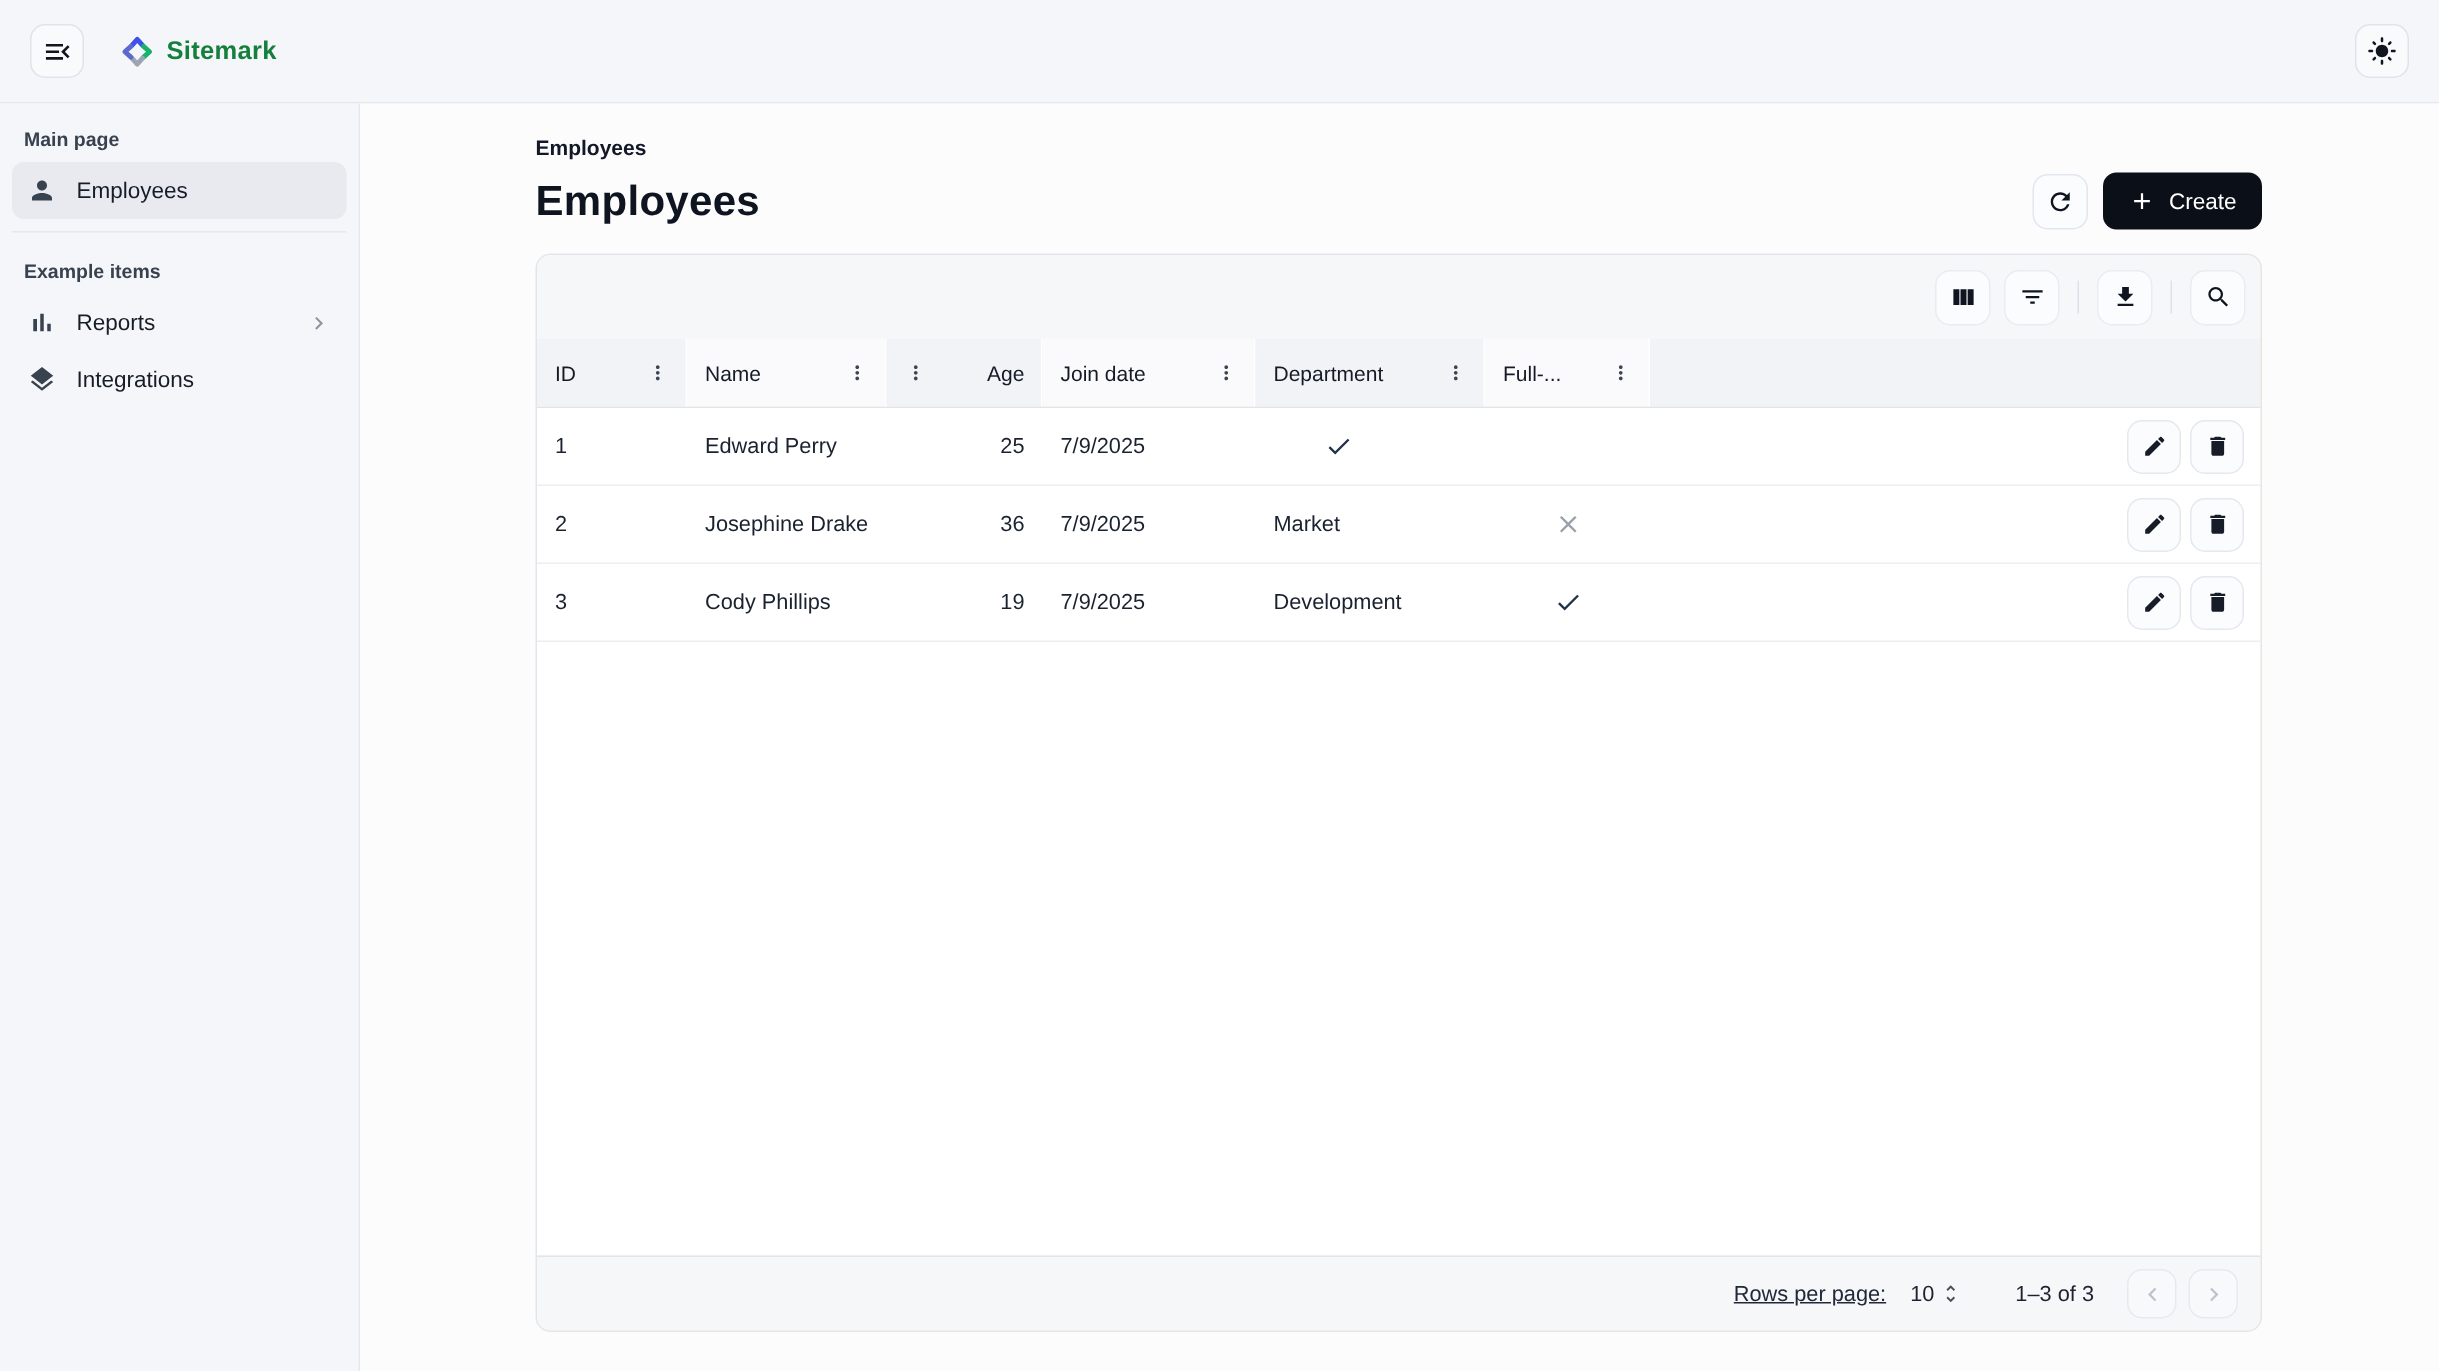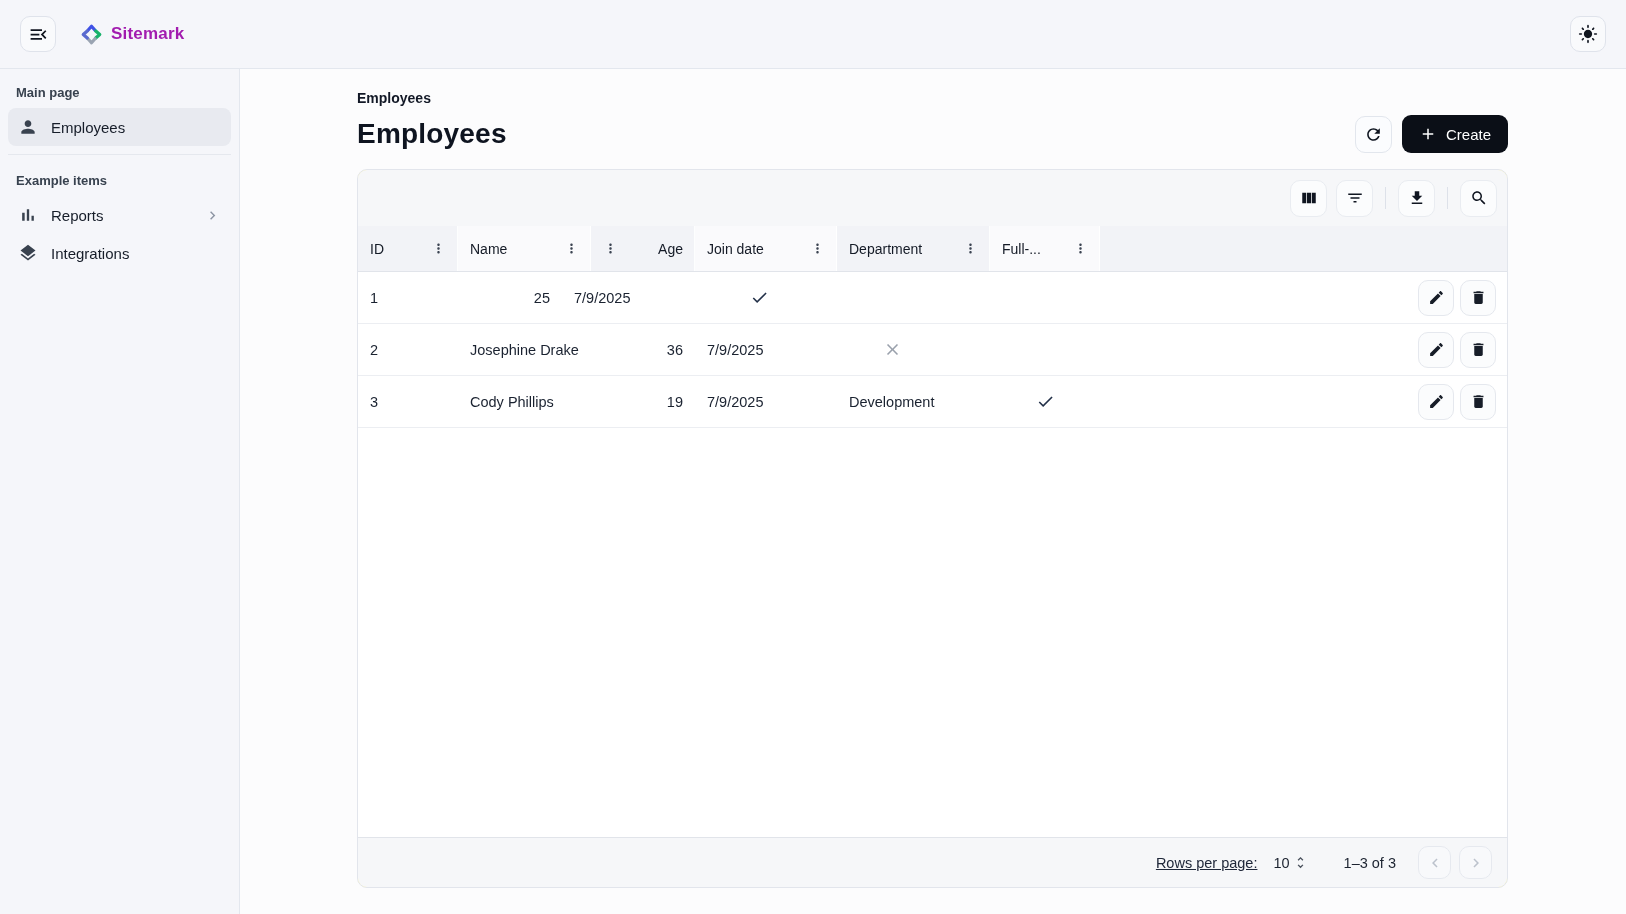--- a/index.html
+++ b/index.html
@@ -17,21 +17,21 @@
     height:69px; background:#f5f6fa; border-bottom:1px solid #e3e7ee;
     display:flex; align-items:center; padding:0 20px;
   }
   .icon-btn {
     width:36px; height:36px; border-radius:10px;
     border:1px solid #dfe3eb; background:#f9fafc;
     display:flex; align-items:center; justify-content:center;
     cursor:pointer; color:#10151f;
   }
   .brand { display:flex; align-items:center; gap:8px; margin-left:24px; }
-  .brand-name { font-size:17px; font-weight:700; color:#a21caf; letter-spacing:.2px; }
+  .brand-name { font-size:17px; font-weight:700; color:#15803d; letter-spacing:.2px; }
   .topbar-spacer { flex:1; }
 
   
   .shell { display:flex; height:845px; }
 
   
   .sidebar {
     width:240px; background:#f5f6fa; border-right:1px solid #e3e7ee;
     padding:6px 8px; flex:none;
   }
@@ -307,20 +307,21 @@
                 <svg width="15" height="15" viewBox="0 0 24 24" fill="currentColor">
                   <path d="M12 8c1.1 0 2-.9 2-2s-.9-2-2-2-2 .9-2 2 .9 2 2 2zm0 2c-1.1 0-2 .9-2 2s.9 2 2 2 2-.9 2-2-.9-2-2-2zm0 6c-1.1 0-2 .9-2 2s.9 2 2 2 2-.9 2-2-.9-2-2-2z"></path>
                 </svg>
               </span>
             </div>
             <div class="h-spacer"></div>
           </div>
         <div id="grid-rows">
             <div class="grid-row">
               <div class="cell" style="width: 100px;">1</div>
+              <div class="cell" style="width: 133px;">Edward Perry</div>
               <div class="cell right" style="width: 104px;">25</div>
               <div class="cell" style="width: 142px;">7/9/2025</div>
               <div class="cell center" style="width: 110px;">
                 <span class="check-ic">
                   <svg width="19" height="19" viewBox="0 0 24 24" fill="currentColor">
                     <path d="M9 16.17L4.83 12l-1.42 1.41L9 19 21 7l-1.41-1.41z"></path>
                   </svg>
                 </span>
               </div>
               <div class="row-actions">
@@ -338,20 +339,21 @@
                     </svg>
                   </span>
                 </button>
               </div>
             </div>
             <div class="grid-row">
               <div class="cell" style="width: 100px;">2</div>
               <div class="cell" style="width: 133px; text-align: right;">Josephine Drake</div>
               <div class="cell right" style="width: 104px;">36</div>
               <div class="cell" style="width: 142px;">7/9/2025</div>
+              <div class="cell" style="width: 153px;">Market</div>
               <div class="cell center" style="width: 110px;">
                 <span class="cross-ic">
                   <svg width="19" height="19" viewBox="0 0 24 24" fill="currentColor">
                     <path d="M19 6.41L17.59 5 12 10.59 6.41 5 5 6.41 10.59 12 5 17.59 6.41 19 12 13.41 17.59 19 19 17.59 13.41 12z"></path>
                   </svg>
                 </span>
               </div>
               <div class="row-actions">
                 <button class="mini-btn">
                   <span>

